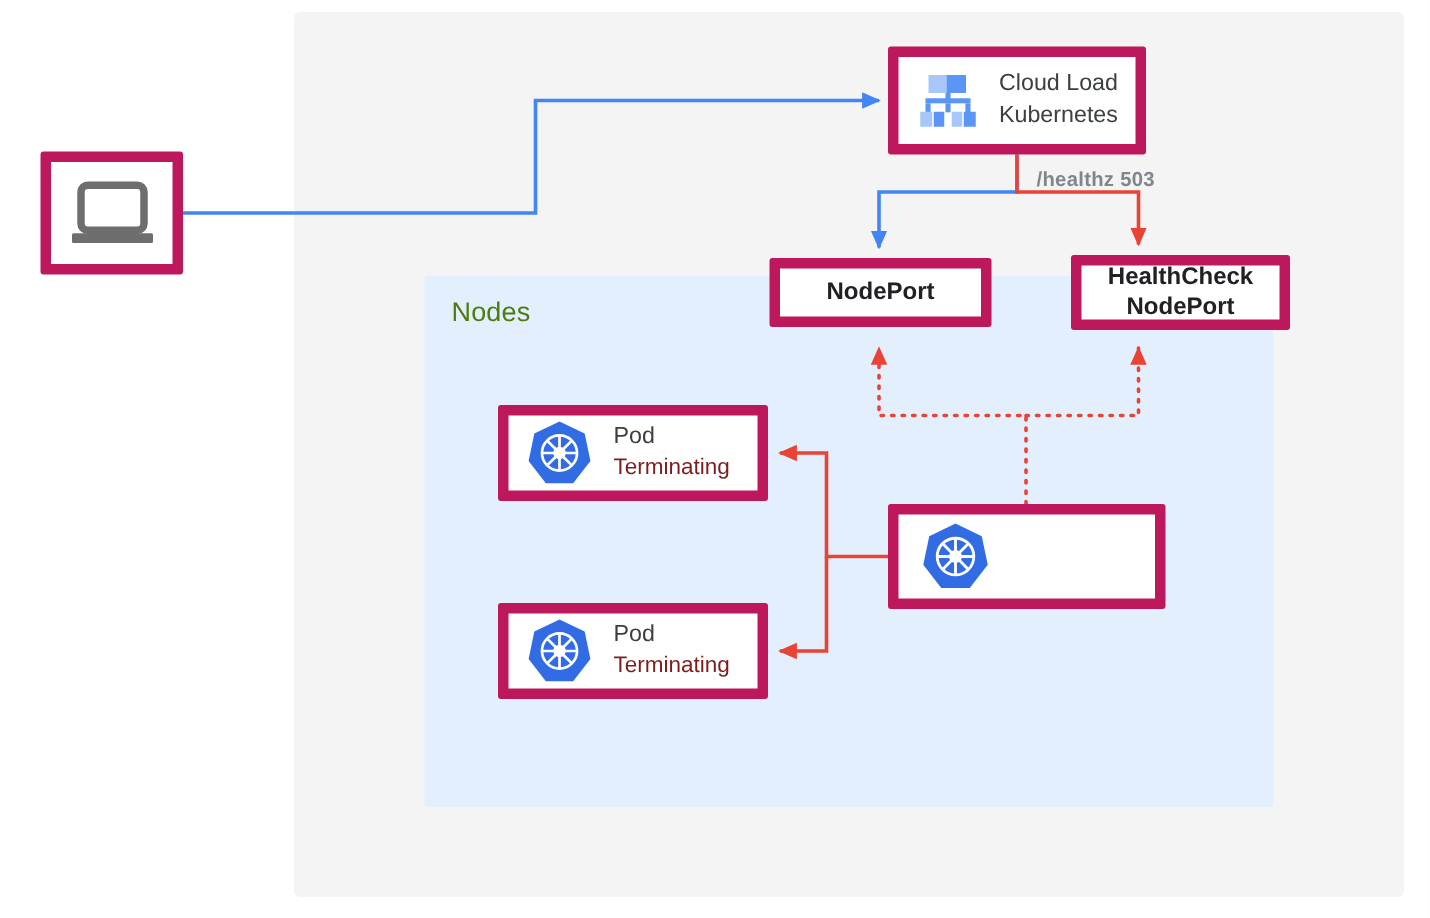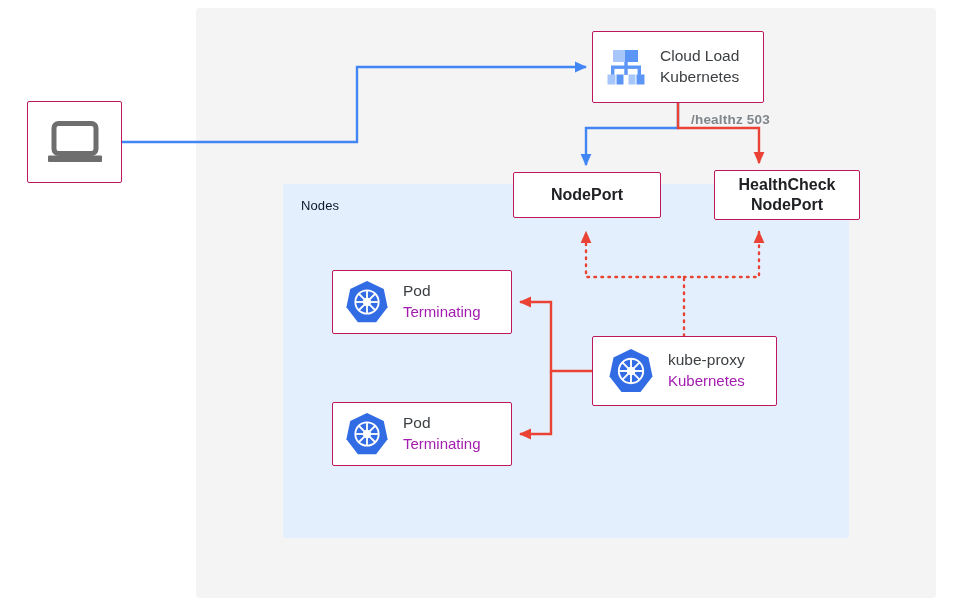--- a/index.html
+++ b/index.html
@@ -31,30 +31,30 @@
     top: 184px;
     width: 566px;
     height: 354px;
     background: #e3effc;
     border-radius: 2px;
   }
   .nodes-label {
     position: absolute;
     left: 301px;
     top: 198px;
-    font-size: 13px;
-    color: #0f172a;
+    font-size: 18px;
+    color: #4d7c0f;
     letter-spacing: .1px;
     white-space: nowrap;
   }
   
   .card {
     position: absolute;
     background: #ffffff;
-    border: 1px solid #be185d;
+    border: 7px solid #be185d;
     border-radius: 2px;
     box-sizing: border-box;
   }
   .card-flex {
     display: flex;
     align-items: center;
   }
   .card-center {
     display: flex;
     align-items: center;
@@ -74,21 +74,21 @@
   }
   .title-bold {
     font-size: 16px;
     font-weight: bold;
     color: #202124;
     line-height: 1.25;
     white-space: nowrap;
   }
   .subtitle {
     font-size: 15px;
-    color: #a21caf;
+    color: #7f1d1d;
     line-height: 1.35;
     white-space: nowrap;
   }
   
   #client-box   { left: 27px;  top: 101px; width: 95px;  height: 82px; }
   #clb-box      { left: 592px; top: 31px;  width: 172px; height: 72px; padding-left: 12px; }
   #nodeport-box { left: 513px; top: 172px; width: 148px; height: 46px; }
   #hc-box       { left: 686px; top: 170px; width: 146px; height: 50px; margin-left: 28px; }
   #pod1-box     { left: 332px; top: 270px; width: 180px; height: 64px; padding-left: 11px; }
   #pod2-box     { left: 332px; top: 402px; width: 180px; height: 64px; padding-left: 11px; }
@@ -261,19 +261,15 @@
           <line x1="24" y1="27.4" x2="24" y2="36.2"></line>
           <line x1="11.8" y1="24" x2="20.6" y2="24"></line>
           <line x1="27.4" y1="24" x2="36.2" y2="24"></line>
           <line x1="15.4" y1="15.4" x2="21.6" y2="21.6"></line>
           <line x1="26.4" y1="26.4" x2="32.6" y2="32.6"></line>
           <line x1="32.6" y1="15.4" x2="26.4" y2="21.6"></line>
           <line x1="21.6" y1="26.4" x2="15.4" y2="32.6"></line>
         </g>
       </svg>
     </span>
-    <span class="card-text text-slot">
-      <span class="title-reg">kube-proxy</span>
-      <span class="subtitle">Kubernetes</span>
-    </span>
   </div>
 
 </div>
 
 </body></html>

